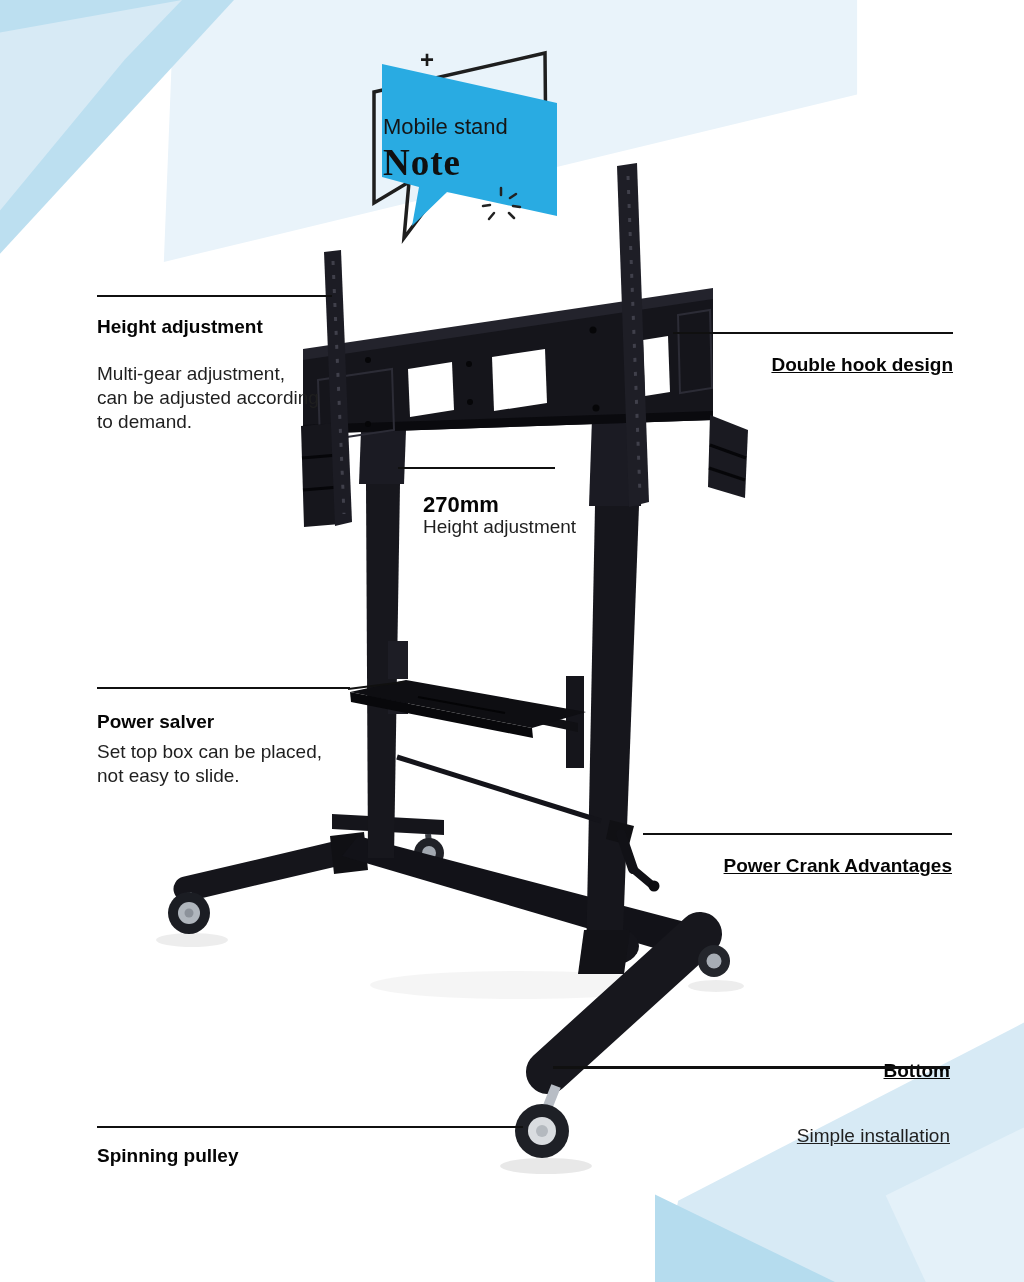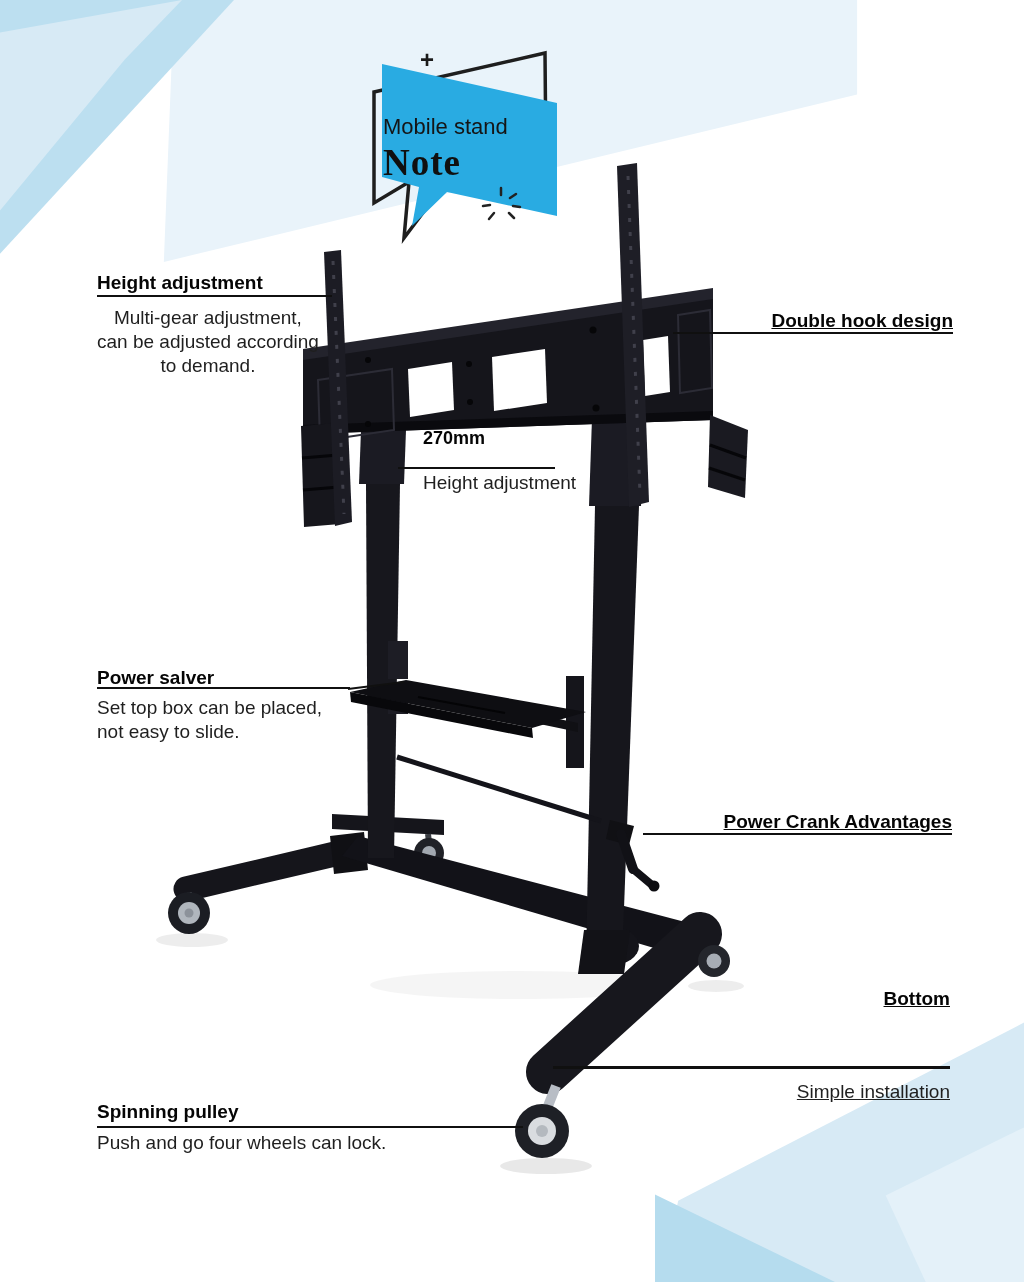--- a/index.html
+++ b/index.html
@@ -1,20 +1,20 @@
 <!DOCTYPE html>
 <html><head>
 <meta charset="utf-8">
 <style>
   html,body{margin:0;padding:0;background:#fff;}
   #page{position:relative;width:1024px;height:1282px;background:#ffffff;overflow:hidden;
         font-family:"Liberation Sans", sans-serif;}
   .tri{position:absolute;pointer-events:none;}
   #stand-svg{position:absolute;left:0;top:0;z-index:1;}
-  .txt{position:absolute;z-index:2;color:#1d1d1d;}
+  .txt{position:absolute;z-index:2;color:#1d1d1d;margin-top:44px;}
   .ann-title{font-weight:bold;font-size:19px;color:#050505;white-space:nowrap;}
   .ann-body{font-size:19px;line-height:24px;color:#1f1f1f;white-space:pre-line;}
   .r{text-align:left;text-decoration:underline;}
   .ann-line{position:absolute;height:2px;background:#101010;z-index:2;}
   .badge-text{position:absolute;z-index:3;width:160px;text-align:left;}
   #badge-line1{left:383px;top:114px;font-size:22px;color:#151515;}
   #badge-line2{left:383px;top:141px;font-size:37px;font-weight:bold;
                font-family:"Liberation Serif", serif;color:#101010;letter-spacing:1px;}
   #plus-icon{position:absolute;left:420px;top:46px;z-index:3;font-size:24px;font-weight:bold;color:#1a1a1a;}
 </style>
@@ -169,40 +169,39 @@
       <line x1="490" y1="205" x2="483" y2="206"></line>
     </g>
   </svg>
 
   <div class="badge-text" id="badge-line1">Mobile stand</div>
   <div class="badge-text" id="badge-line2">Note</div>
   <div id="plus-icon">+</div>
 
   <div class="txt ann-title" style="left:97px;top:272px;">Height adjustment</div>
   <div class="ann-line" style="left:97px;top:295px;width:235px;"></div>
-  <div class="txt ann-body" style="left:97px;top:306px;text-align:center;">Multi-gear adjustment,
+  <div class="txt ann-body" style="left:97px;top:318px;">Multi-gear adjustment,
 can be adjusted according
 to demand.</div>
 
   <div class="txt ann-title r" style="right:71px;top:310px;">Double hook design</div>
   <div class="ann-line" style="left:673px;top:332px;width:280px;"></div>
 
-  <div class="txt ann-title" style="left:423px;top:428px;font-size:18px;">270mm</div>
+  <div class="txt ann-title" style="left:423px;top:448px;font-size:22px;">270mm</div>
   <div class="ann-line" style="left:398px;top:467px;width:157px;height:1.5px;"></div>
   <div class="txt ann-body" style="left:423px;top:471px;">Height adjustment</div>
 
   <div class="txt ann-title" style="left:97px;top:667px;">Power salver</div>
   <div class="ann-line" style="left:97px;top:687px;width:253px;"></div>
   <div class="txt ann-body" style="left:97px;top:696px;">Set top box can be placed,
 not easy to slide.</div>
 
   <div class="txt ann-title r" style="right:72px;top:811px;">Power Crank Advantages</div>
   <div class="ann-line" style="left:643px;top:833px;width:309px;"></div>
 
-  <div class="txt ann-title r" style="right:74px;top:988px;">Bottom</div>
+  <div class="txt ann-title r" style="right:74px;top:1016px;">Bottom</div>
   <div class="ann-line" style="left:553px;top:1066px;width:397px;height:3px;"></div>
   <div class="txt ann-body r" style="right:74px;top:1080px;">Simple installation</div>
 
   <div class="txt ann-title" style="left:97px;top:1101px;">Spinning pulley</div>
   <div class="ann-line" style="left:97px;top:1126px;width:426px;height:1.5px;"></div>
-  <div class="txt ann-body" style="left:97px;top:1131px;">Push and go four wheels can lock.</div>
 
 </div>
 
 </body></html>

